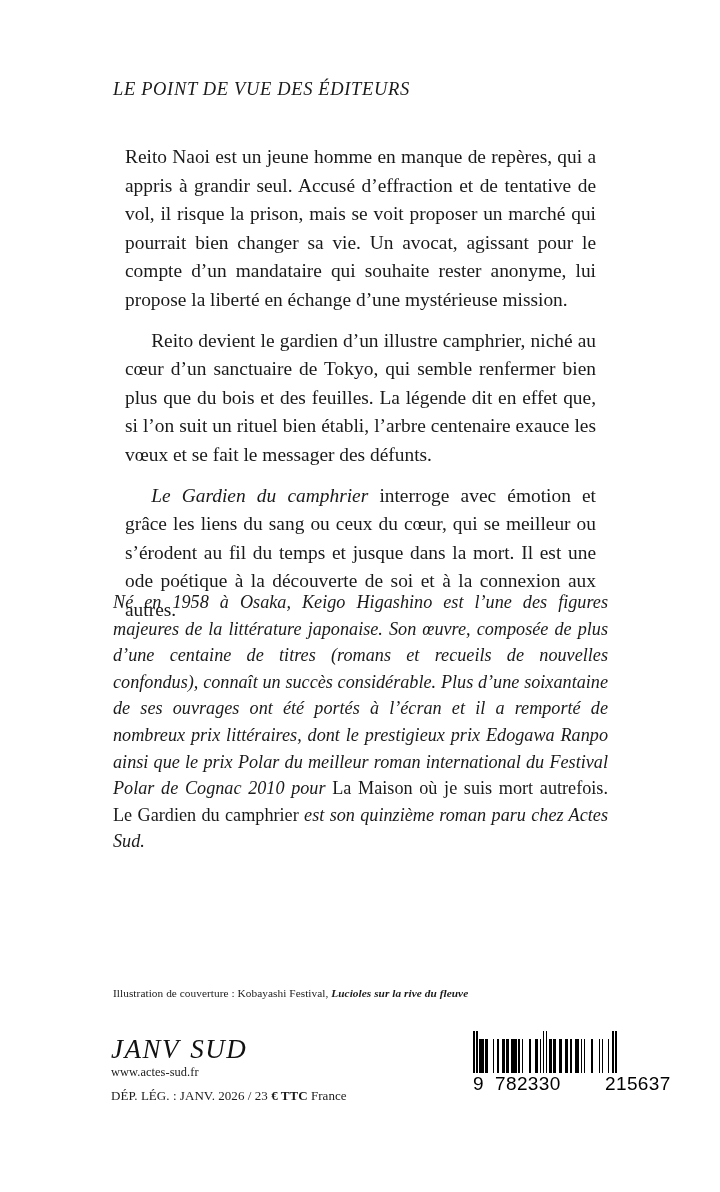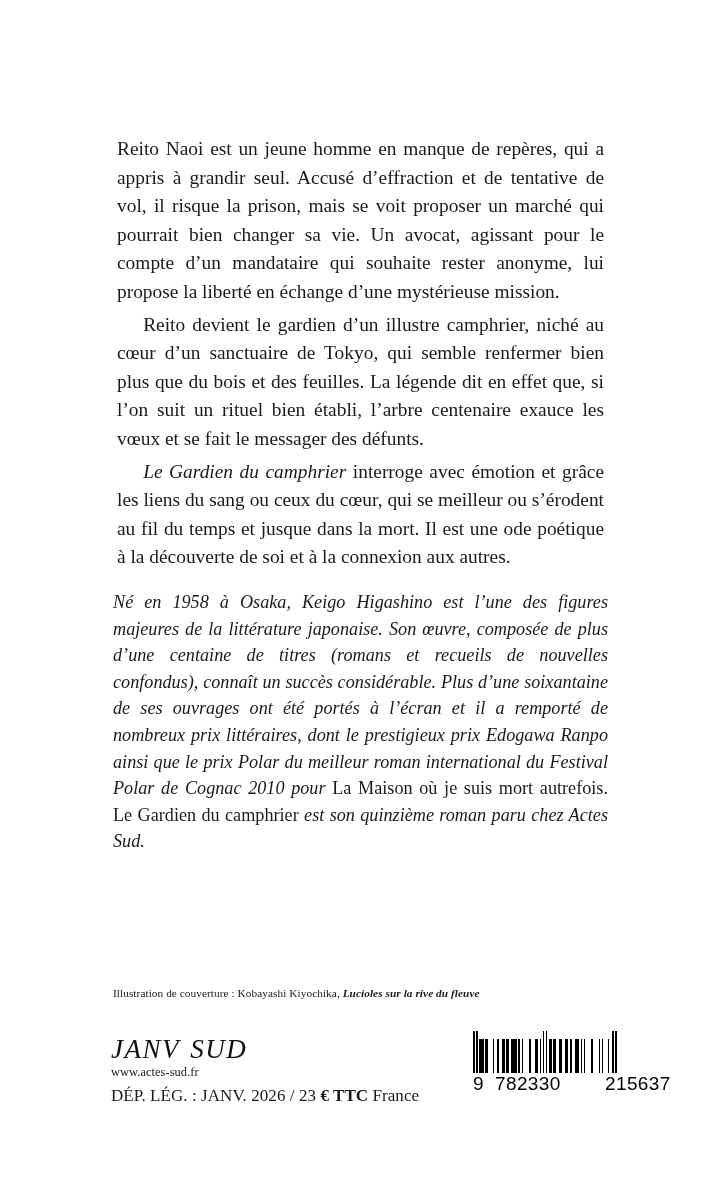--- a/index.html
+++ b/index.html
@@ -46,21 +46,21 @@
     width: 495px;
     font-size: 19.4px;
     line-height: 28.6px;
     text-align: justify;
     text-justify: inter-word;
     color: #1a1a1a;
     hyphens: none;
   }
 
   .blurb p {
-    margin: 4px;
+    margin: 12px;
     text-indent: 0;
   }
 
   .blurb p + p {
     text-indent: 1.35em;
   }
 
   .blurb p:last-child {
     text-align: justify;
   }
@@ -136,21 +136,21 @@
   .publisher-url {
     margin-top: 1px;
     font-size: 12.4px;
     line-height: 15px;
     letter-spacing: 0.005em;
     color: #1a1a1a;
   }
 
   .publisher-legal {
     margin-top: 7px;
-    font-size: 17px;
+    font-size: 13px;
     line-height: 17px;
     letter-spacing: 0.004em;
     color: #1a1a1a;
     white-space: nowrap;
   }
 
   .publisher-legal .strong {
     font-weight: bold;
   }
 
@@ -203,32 +203,33 @@
 
   .bd-lead  { left: 0px; }
   .bd-left  { left: 22px; }
   .bd-right { left: 84px; margin-left: 48px; }
 </style>
 </head>
 <body>
 
 <div class="page">
 
+  <div class="kicker">LE POINT DE VUE DES ÉDITEURS</div>
 
   <div class="blurb">
     <p>Reito Naoi est un jeune homme en manque de repères, qui a appris à grandir seul. Accusé d’effraction et de tentative de vol, il risque la prison, mais se voit proposer un marché qui pourrait bien changer sa vie. Un avocat, agissant pour le compte d’un mandataire qui souhaite rester anonyme, lui propose la liberté en échange d’une mystérieuse mission.</p>
     <p>Reito devient le gardien d’un illustre camphrier, niché au cœur d’un sanctuaire de Tokyo, qui semble renfermer bien plus que du bois et des feuilles. La légende dit en effet que, si l’on suit un rituel bien établi, l’arbre centenaire exauce les vœux et se fait le messager des défunts.</p>
     <p><span class="title-italic">Le Gardien du camphrier</span><span> interroge avec émotion et grâce les liens du sang ou ceux du cœur, qui se meilleur ou s’érodent au fil du temps et jusque dans la mort. Il est une ode poétique à la découverte de soi et à la connexion aux autres.</span></p>
   </div>
 
   <div class="bio">
     <p><span>Né en 1958 à Osaka, Keigo Higashino est l’une des figures majeures de la littérature japonaise. Son œuvre, composée de plus d’une centaine de titres (romans et recueils de nouvelles confondus), connaît un succès considérable. Plus d’une soixantaine de ses ouvrages ont été portés à l’écran et il a remporté de nombreux prix littéraires, dont le prestigieux prix Edogawa Ranpo ainsi que le prix Polar du meilleur roman international du Festival Polar de Cognac 2010 pour </span><span class="roman">La Maison où je suis mort autrefois</span><span class="roman">. </span><span class="roman">Le Gardien du camphrier</span><span> est son quinzième roman paru chez Actes Sud.</span></p>
   </div>
 
-  <div class="credit"><span>Illustration de couverture : Kobayashi Kiyochika, </span><span class="artwork">Lucioles sur la rive du fleuve</span></div>
+  <div class="credit"><span>Illustration de couverture : Kobayashi Festival, </span><span class="artwork">Lucioles sur la rive du fleuve</span></div>
 
   <div class="publisher">
     <div class="publisher-logo"><span>JANV</span><span class="gap"></span><span>SUD</span></div>
     <div class="publisher-url">www.actes-sud.fr</div>
     <div class="publisher-legal"><span>DÉP. LÉG. : JANV. 2026 / 23 </span><span class="strong">€ TTC</span><span> France</span></div>
   </div>
 
   <div class="barcode-zone">
     <div class="barcode-bars">
         <i class="g" style="width: 1.51579px;"></i>

